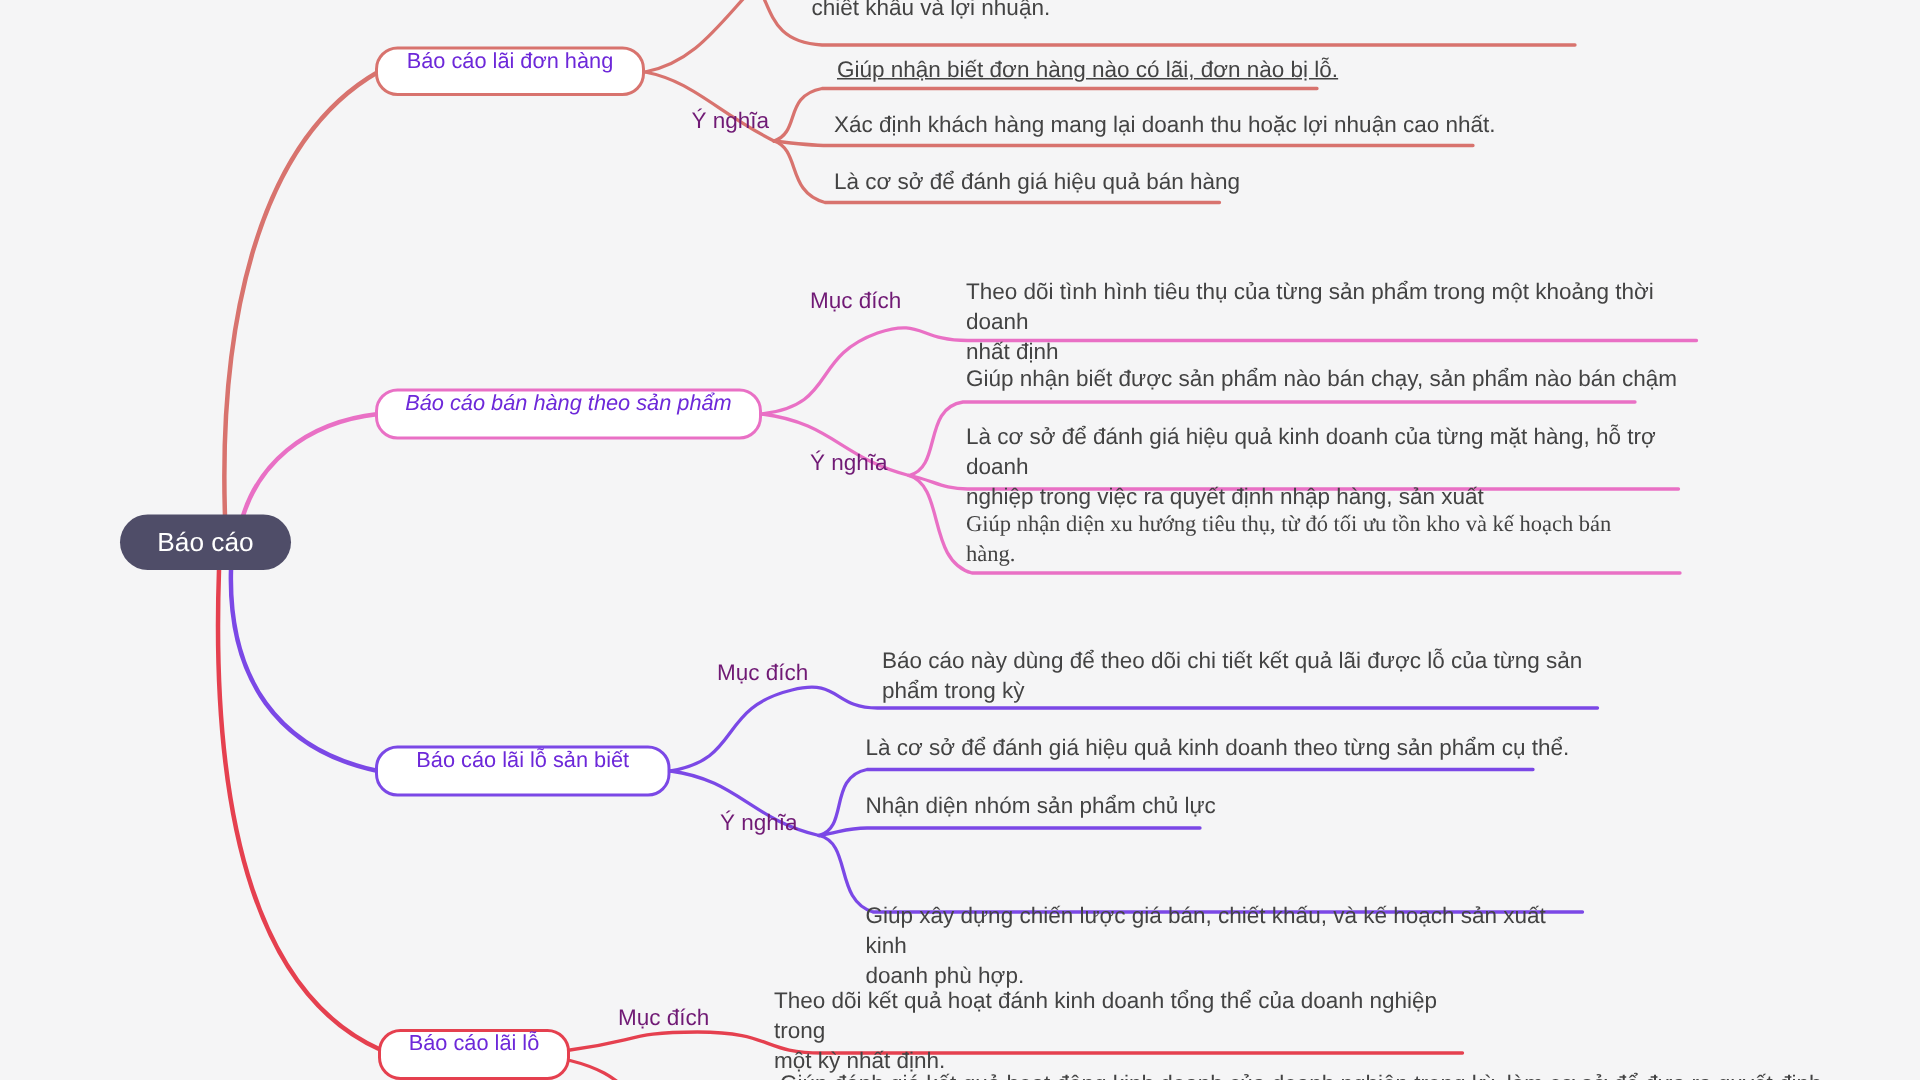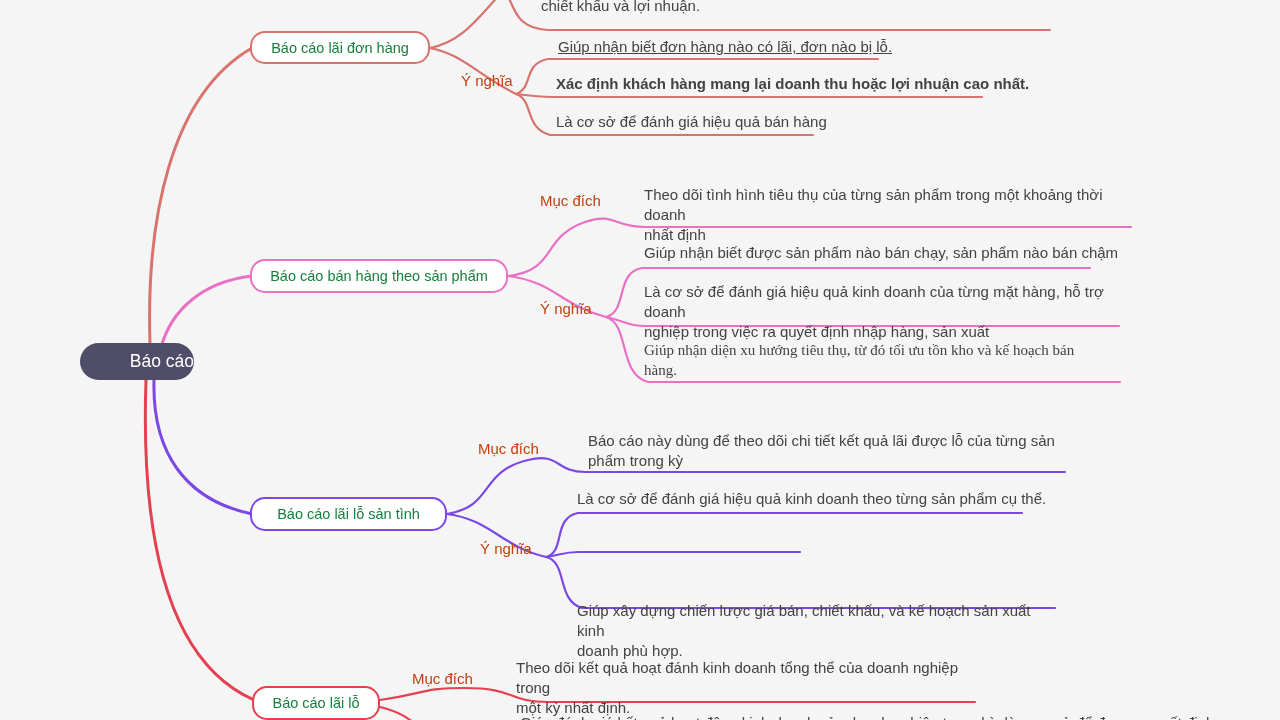--- a/index.html
+++ b/index.html
@@ -12,37 +12,37 @@
   #edges{position:absolute;left:0;top:0;width:1280px;height:720px;}
   #edges path{fill:none;stroke-linecap:round;}
   .edge-main{stroke-width:3;}
   .edge-sub{stroke-width:2.2;}
   .c-salmon{stroke:#d8736e;}
   .c-pink{stroke:#e970c5;}
   .c-purple{stroke:#7b48e6;}
   .c-red{stroke:#e5404f;}
   .node{
     position:absolute;background:#ffffff;border-radius:15px;
-    display:flex;align-items:center;justify-content:center;
-    font-size:14.5px;color:#15803d;white-space:nowrap;
+    display:flex;justify-content:center;
+    font-size:14.5px;color:#6d28d9;white-space:nowrap;
     box-sizing:border-box;
   }
   .b-salmon{border:2px solid #d8736e;}
-  .b-pink{border:2px solid #e970c5;}
+  .b-pink{border:2px solid #e970c5;font-style:italic;}
   .b-purple{border:2px solid #7b48e6;}
   .b-red{border:2px solid #e5404f;}
   #root-node{
     position:absolute;left:80px;top:343px;width:114px;height:37px;
     background:#4f4d68;border-radius:18.5px;color:#ffffff;
-    display:flex;align-items:center;justify-content:flex-end;
+    display:flex;align-items:center;justify-content:center;
     font-size:17.5px;z-index:3;
   }
   .node{z-index:2;}
   .sublabel{
-    position:absolute;font-size:15px;color:#c2410c;white-space:nowrap;z-index:2;
+    position:absolute;font-size:15px;color:#701a75;white-space:nowrap;z-index:2;
   }
   .leaf{
     position:absolute;font-size:15px;line-height:20px;color:#434343;
     white-space:pre-line;z-index:2;
   }
 </style>
 </head>
 <body>
 
 <div id="canvas">
@@ -80,44 +80,45 @@
   <div id="root-node">
     <span>Báo cáo</span>
   </div>
 
   <div class="node b-salmon" style="left:250px;top:31px;width:180px;height:33px;">
     <span>Báo cáo lãi đơn hàng</span>
   </div>
   <div class="leaf" style="left:541px;top:-4px;">chiết khấu và lợi nhuận.</div>
   <div class="sublabel" style="left:461px;top:72px;">Ý nghĩa</div>
   <div class="leaf" style="left:558px;top:37px;text-decoration:underline;">Giúp nhận biết đơn hàng nào có lãi, đơn nào bị lỗ.</div>
-  <div class="leaf" style="left:556px;top:74px;font-weight:bold;">Xác định khách hàng mang lại doanh thu hoặc lợi nhuận cao nhất.</div>
+  <div class="leaf" style="left:556px;top:74px;">Xác định khách hàng mang lại doanh thu hoặc lợi nhuận cao nhất.</div>
   <div class="leaf" style="left:556px;top:112px;">Là cơ sở để đánh giá hiệu quả bán hàng</div>
 
   <div class="node b-pink" style="left:250px;top:259px;width:258px;height:34px;">
     <span>Báo cáo bán hàng theo sản phẩm</span>
   </div>
   <div class="sublabel" style="left:540px;top:192px;">Mục đích</div>
   <div class="leaf" style="left:644px;top:185px;width:500px;">Theo dõi tình hình tiêu thụ của từng sản phẩm trong một khoảng thời doanh
 nhất định</div>
   <div class="sublabel" style="left:540px;top:300px;">Ý nghĩa</div>
   <div class="leaf" style="left:644px;top:243px;width:500px;">Giúp nhận biết được sản phẩm nào bán chạy, sản phẩm nào bán chậm</div>
   <div class="leaf" style="left:644px;top:282px;width:500px;">Là cơ sở để đánh giá hiệu quả kinh doanh của từng mặt hàng, hỗ trợ doanh
 nghiệp trong việc ra quyết định nhập hàng, sản xuất</div>
   <div class="leaf" style="left:644px;top:340px;width:500px;font-family:Liberation Serif, serif;">Giúp nhận diện xu hướng tiêu thụ, từ đó tối ưu tồn kho và kế hoạch bán
 hàng.</div>
 
   <div class="node b-purple" style="left:250px;top:497px;width:197px;height:34px;">
-    <span>Báo cáo lãi lỗ sản tình</span>
+    <span>Báo cáo lãi lỗ sản biết</span>
   </div>
   <div class="sublabel" style="left:478px;top:440px;">Mục đích</div>
   <div class="leaf" style="left:588px;top:431px;width:470px;">Báo cáo này dùng để theo dõi chi tiết kết quả lãi được lỗ của từng sản
 phẩm trong kỳ</div>
   <div class="sublabel" style="left:480px;top:540px;">Ý nghĩa</div>
   <div class="leaf" style="left:577px;top:489px;width:470px;">Là cơ sở để đánh giá hiệu quả kinh doanh theo từng sản phẩm cụ thể.</div>
+  <div class="leaf" style="left:577px;top:528px;width:470px;">Nhận diện nhóm sản phẩm chủ lực</div>
   <div class="leaf" style="left:577px;top:601px;width:480px;">Giúp xây dựng chiến lược giá bán, chiết khấu, và kế hoạch sản xuất kinh
 doanh phù hợp.</div>
 
   <div class="node b-red" style="left:252px;top:686px;width:128px;height:34px;">
     <span>Báo cáo lãi lỗ</span>
   </div>
   <div class="sublabel" style="left:412px;top:670px;">Mục đích</div>
   <div class="leaf" style="left:516px;top:658px;width:470px;">Theo dõi kết quả hoạt đánh kinh doanh tổng thể của doanh nghiệp trong
 một kỳ nhất định.</div>
   <div class="leaf" style="left:520px;top:713px;width:740px;white-space:nowrap;">Giúp đánh giá kết quả hoạt động kinh doanh của doanh nghiệp trong kỳ, làm cơ sở để đưa ra quyết định</div>

